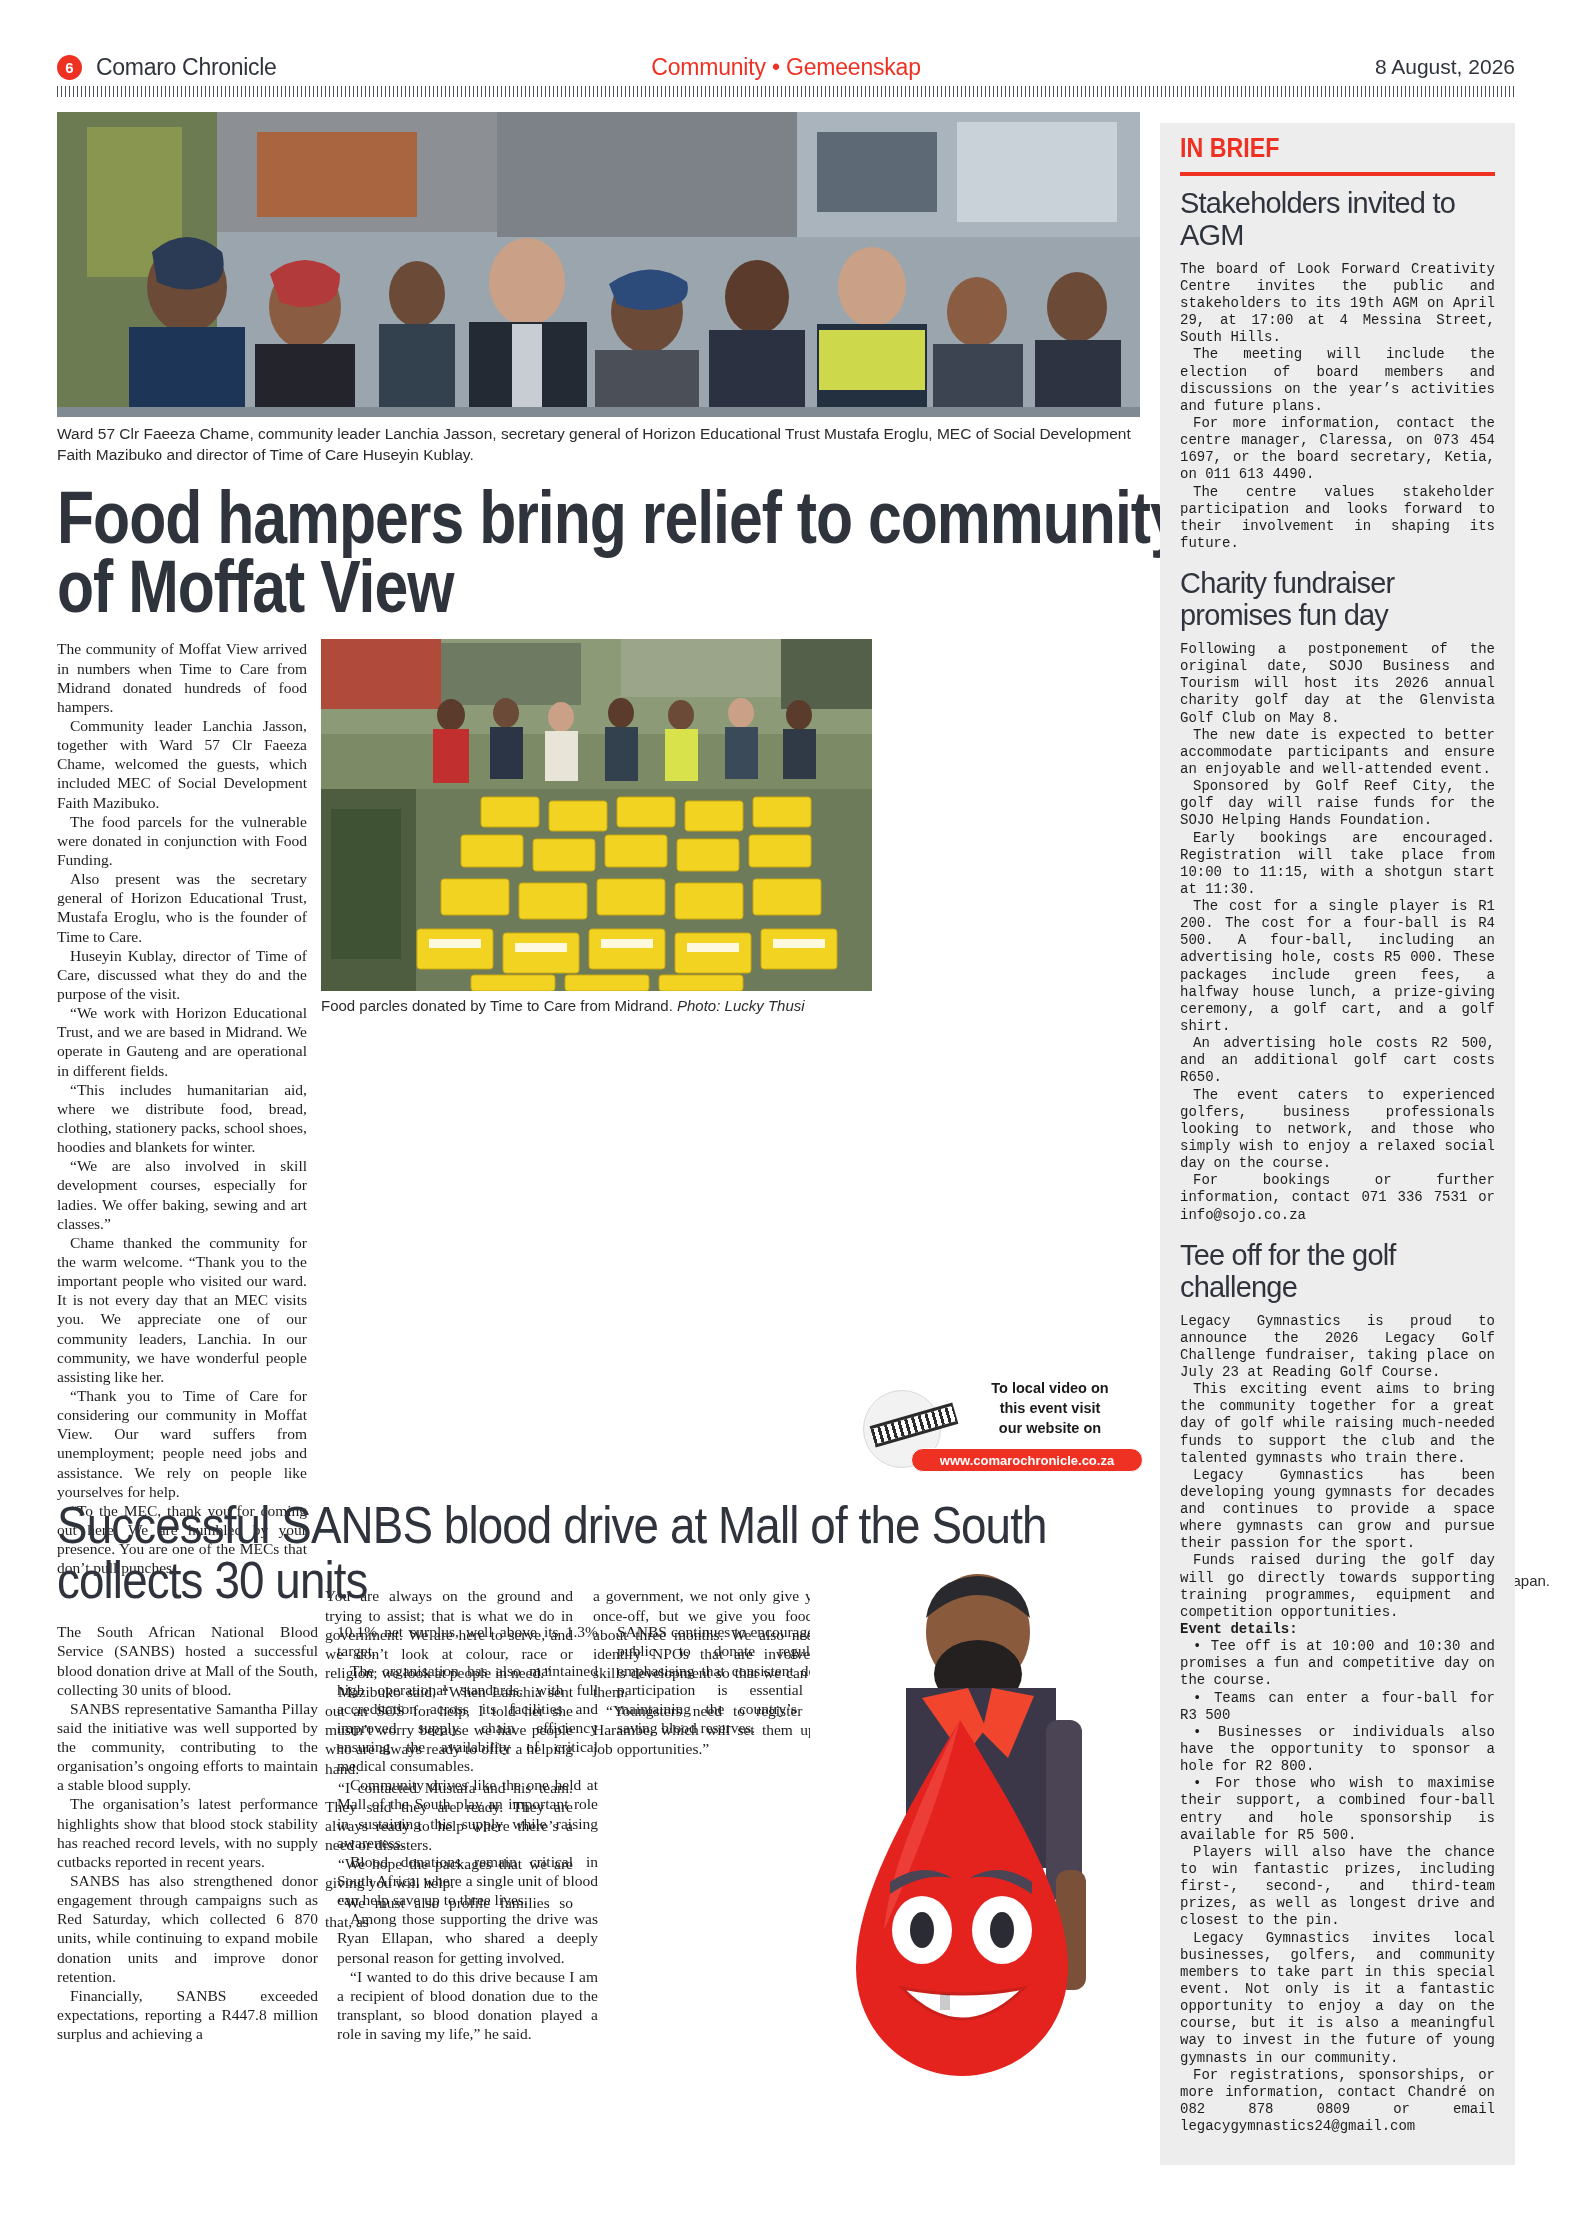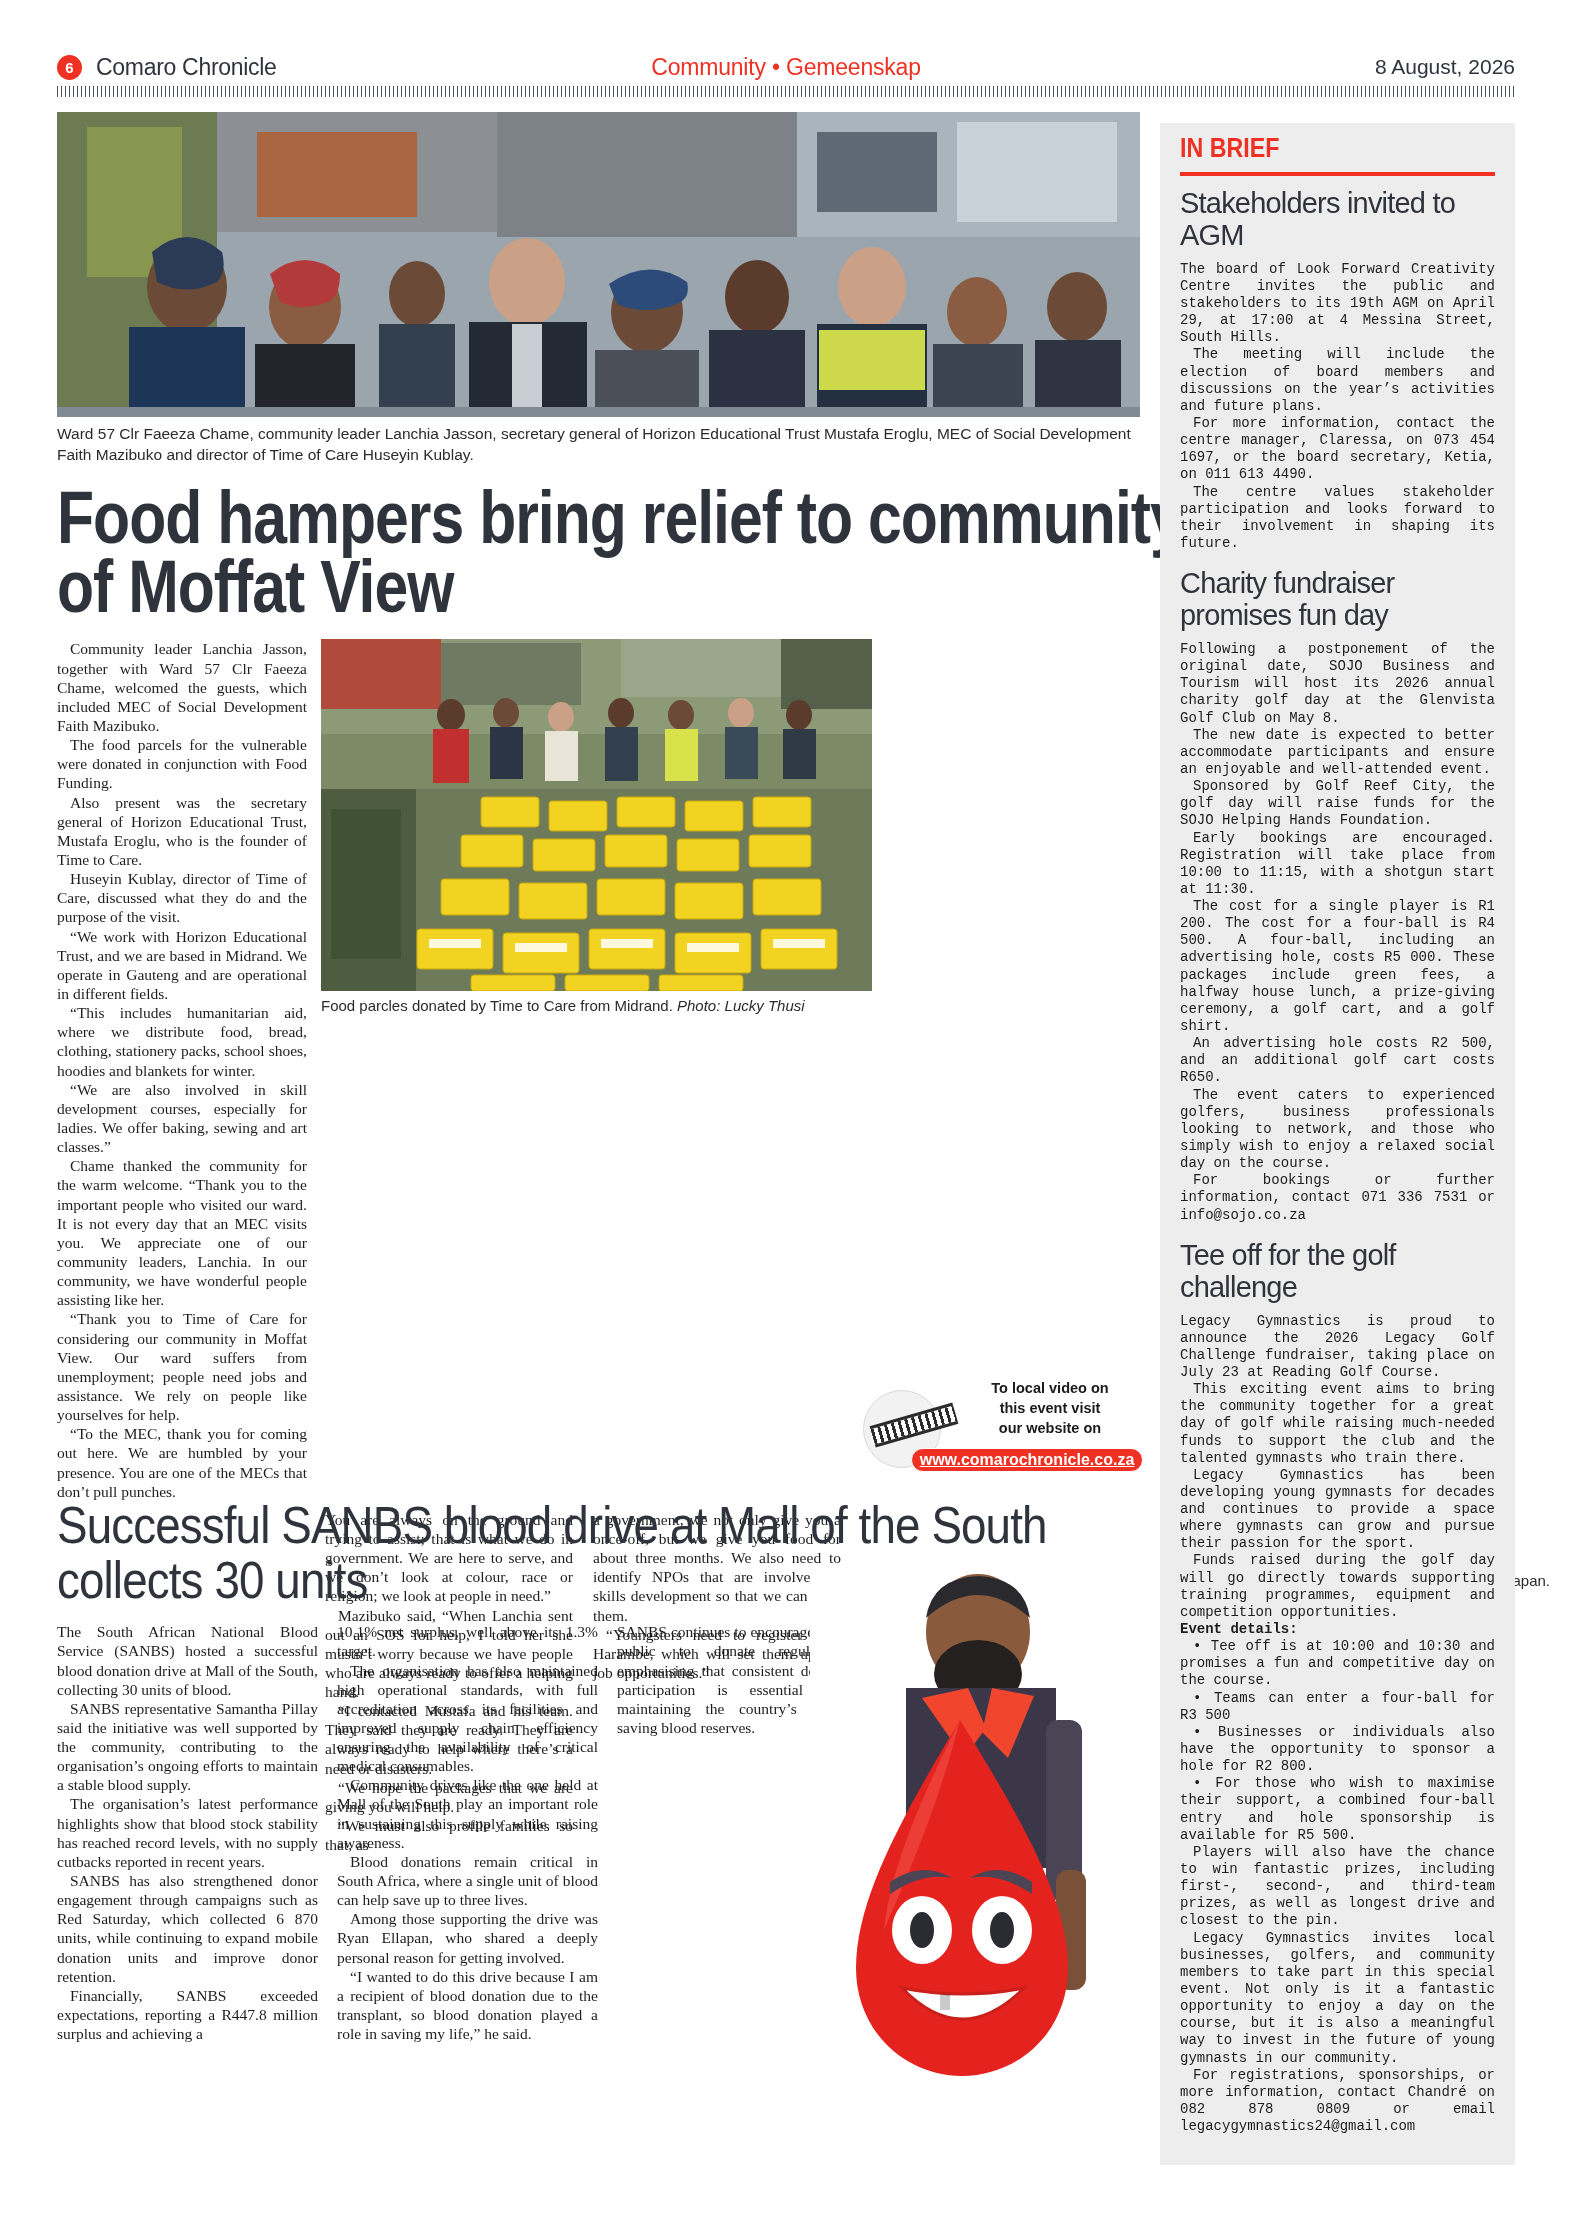--- a/index.html
+++ b/index.html
@@ -83,22 +83,22 @@
   .art1-lower .c { width:248px; }
 
   
   .videobox { position:absolute; left:855px; top:1372px; width:288px; height:110px; }
   .vb-text { position:absolute; left:105px; top:6px; width:180px;
              font-family:"Liberation Sans", sans-serif; font-weight:700;
              font-size:14.5px; line-height:1.38; color:#1a1a1a; text-align:center; }
   .vb-url { position:absolute; left:56px; top:76px; width:232px; height:24px;
             background:#ef3124; border-radius:12px; color:#fff;
             font-family:"Liberation Sans", sans-serif; font-weight:700;
-            font-size:16px; display:flex; align-items:center; justify-content:center;
-            border:1.5px solid #fff;text-decoration:underline; }
+            font-size:13px; display:flex; align-items:center; justify-content:center;
+            border:1.5px solid #fff; }
   .vb-disc { position:absolute; left:8px; top:18px; width:78px; height:78px;
              border-radius:50%; background:#f2f2f2; border:1px solid #d9d9d9; }
   .vb-film { position:absolute; left:16px; top:42px; width:86px; height:22px;
              background: repeating-linear-gradient(to right,
                  #2b2b2b 0 3px, #ffffff 3px 7px);
              border-top:3px solid #2b2b2b; border-bottom:3px solid #2b2b2b;
              transform: rotate(-16deg); }
 
   
   .art2 { position:absolute; left:57px; top:1498px; width:1083px; }
@@ -190,20 +190,21 @@
         </g>
         <rect x="0" y="295" width="1083" height="10" fill="#7f8a92"></rect>
       </svg>
     </div>
     <div class="cap">Ward 57 Clr Faeeza Chame, community leader Lanchia Jasson, secretary general of Horizon Educational Trust Mustafa Eroglu, MEC of Social Development Faith Mazibuko and director of Time of Care Huseyin Kublay.</div>
 
     <div class="headline">Food hampers bring relief to community of Moffat View</div>
 
     <div class="art1-row">
       <div class="art1-c1 bodytext">
+        <p class="first">The community of Moffat View arrived in numbers when Time to Care from Midrand donated hundreds of food hampers.</p>
         <p>Community leader Lanchia Jasson, together with Ward 57 Clr Faeeza Chame, welcomed the guests, which included MEC of Social Development Faith Mazibuko.</p>
         <p>The food parcels for the vulnerable were donated in conjunction with Food Funding.</p>
         <p>Also present was the secretary general of Horizon Educational Trust, Mustafa Eroglu, who is the founder of Time to Care.</p>
         <p>Huseyin Kublay, director of Time of Care, discussed what they do and the purpose of the visit.</p>
         <p>“We work with Horizon Educational Trust, and we are based in Midrand. We operate in Gauteng and are operational in different fields.</p>
         <p>“This includes humanitarian aid, where we distribute food, bread, clothing, stationery packs, school shoes, hoodies and blankets for winter.</p>
         <p>“We are also involved in skill development courses, especially for ladies. We offer baking, sewing and art classes.”</p>
         <p>Chame thanked the community for the warm welcome. “Thank you to the important people who visited our ward. It is not every day that an MEC visits you. We appreciate one of our community leaders, Lanchia. In our community, we have wonderful people assisting like her.</p>
         <p>“Thank you to Time of Care for considering our community in Moffat View. Our ward suffers from unemployment; people need jobs and assistance. We rely on people like yourselves for help.</p>
         <p>“To the MEC, thank you for coming out here. We are humbled by your presence. You are one of the MECs that don’t pull punches.</p>

